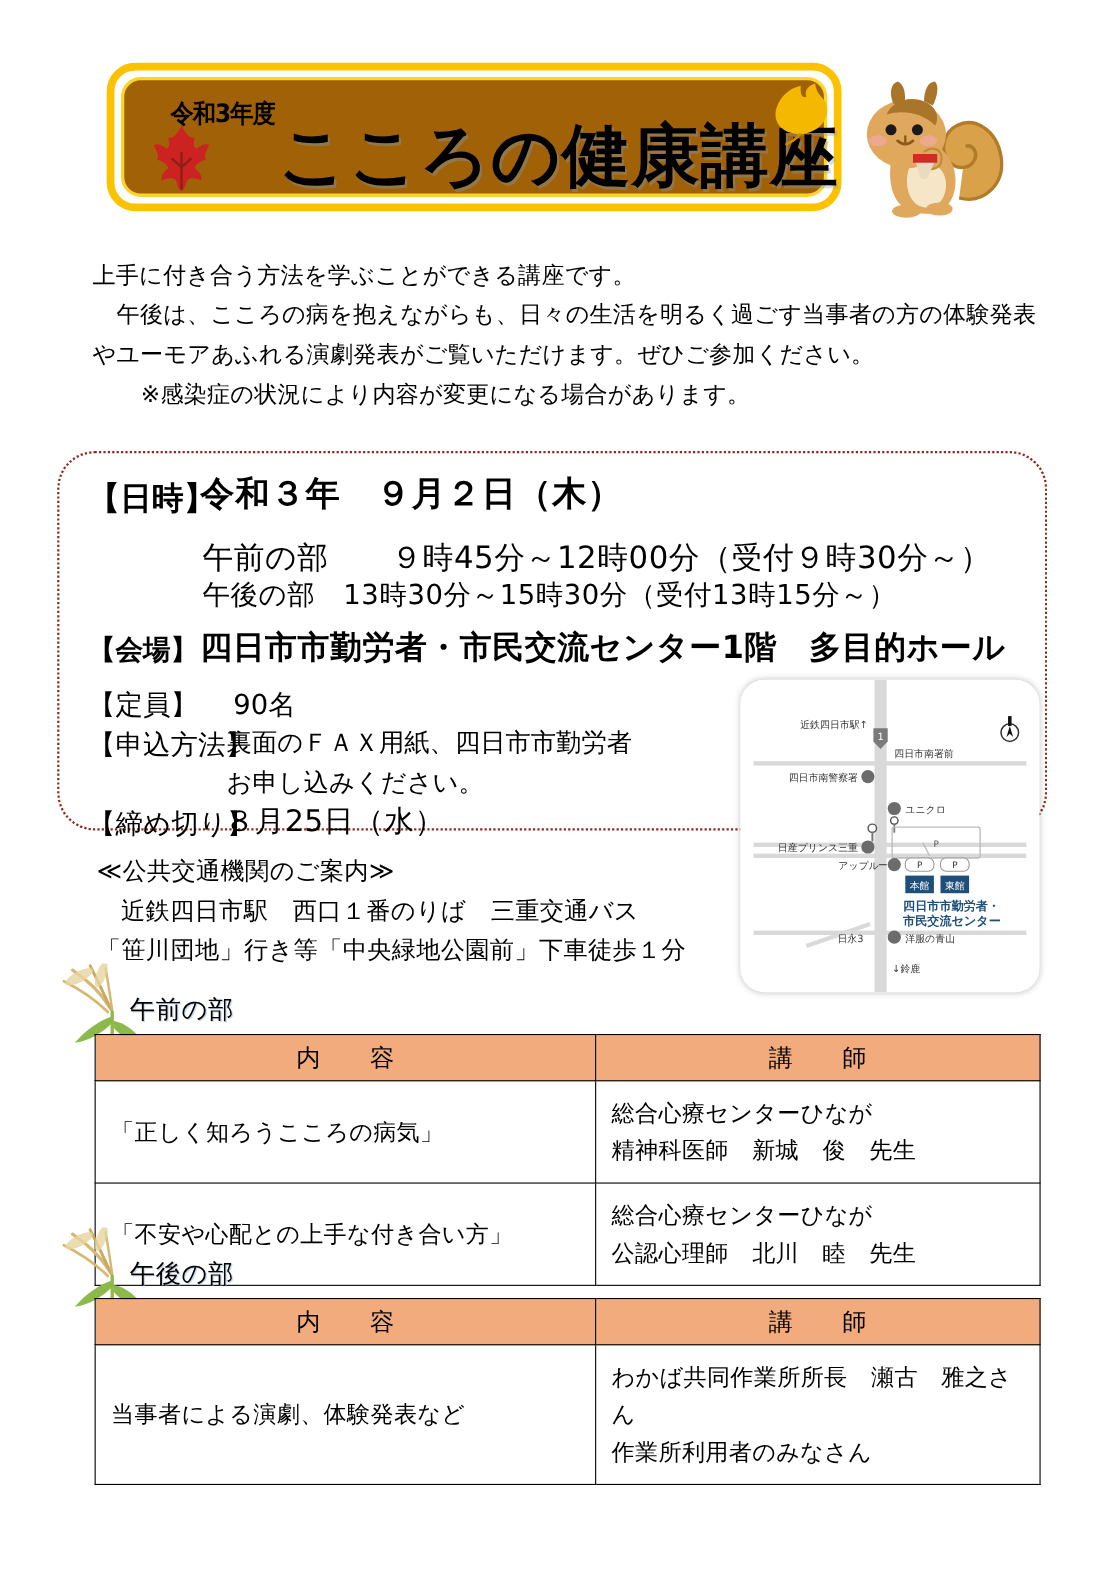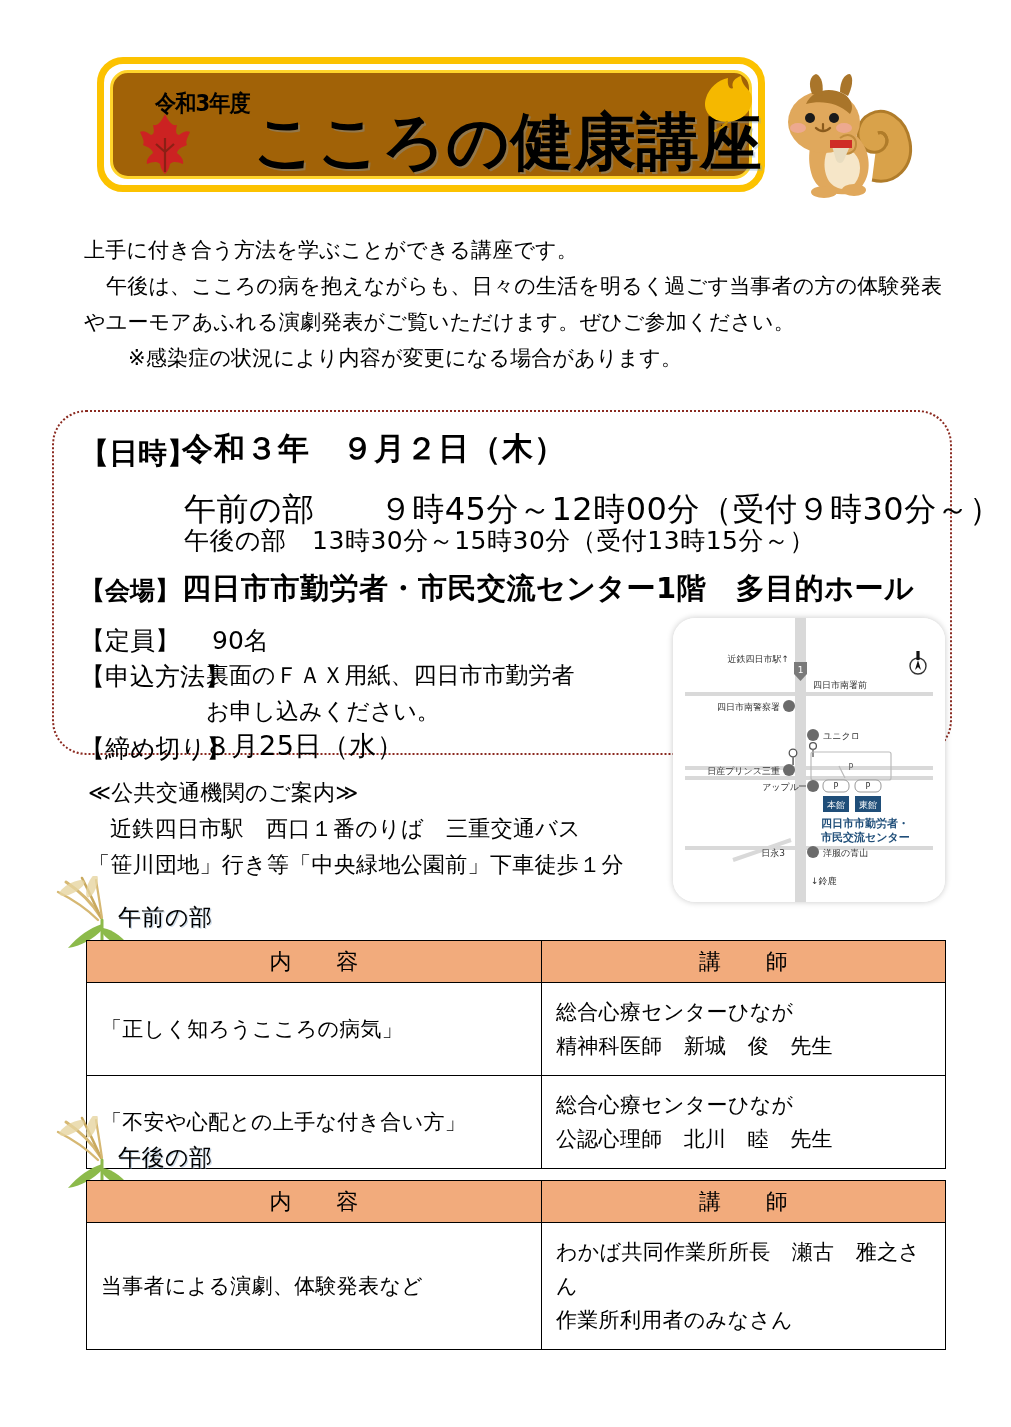--- a/index.html
+++ b/index.html
@@ -94,21 +94,21 @@
     position: absolute;
     left: 52px; top: 410px;
     width: 900px; height: 345px;
     border: 2px dotted #8b2a20;
     border-radius: 34px;
   }
   .info-row { position: absolute; white-space: nowrap; }
 
   .lbl-datetime { left: 26px; top: 22px; font-size: 29px; font-weight: bold; }
   .val-datetime { left: 128px; top: 16px; font-size: 31px; font-weight: bold; letter-spacing: 1px; }
-  .val-am { left: 130px; top: 76px; font-size: 32px; letter-spacing: 0.5px; }
+  .val-am { left: 130px; top: 76px; font-size: 28px; letter-spacing: 0.5px; }
   .val-pm { left: 130px; top: 112px; font-size: 25px; letter-spacing: 0.5px; }
   .lbl-venue { left: 26px; top: 162px; font-size: 25px; font-weight: bold; }
   .val-venue { left: 128px; top: 157px; font-size: 29px; font-weight: bold; letter-spacing: 0.5px; }
   .lbl-capacity { left: 26px; top: 212px; font-size: 25px; }
   .val-capacity { left: 158px; top: 212px; font-size: 25px; }
   .lbl-apply { left: 26px; top: 248px; font-size: 25px; }
   .val-apply1 { left: 152px; top: 248px; font-size: 23px; }
   .val-apply2 { left: 152px; top: 284px; font-size: 23px; }
   .lbl-deadline { left: 26px; top: 320px; font-size: 25px; }
   .val-deadline { left: 150px; top: 316px; font-size: 27px; letter-spacing: 0.5px; }

